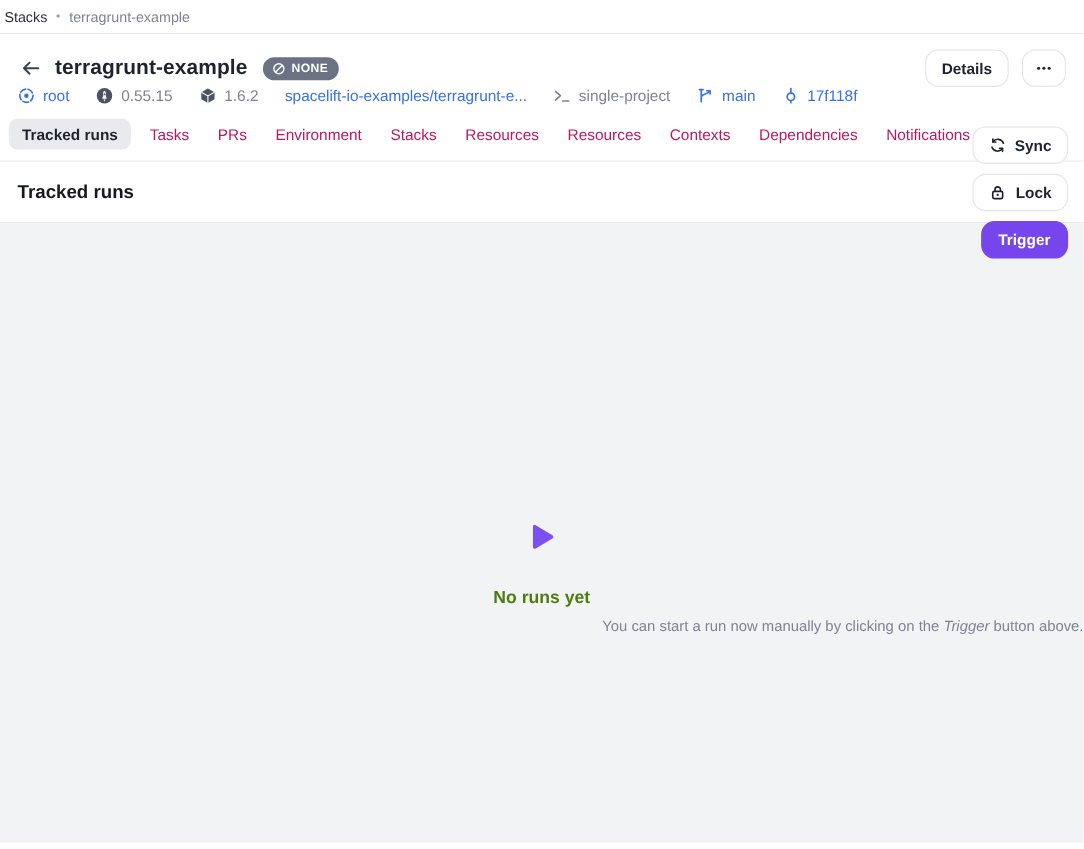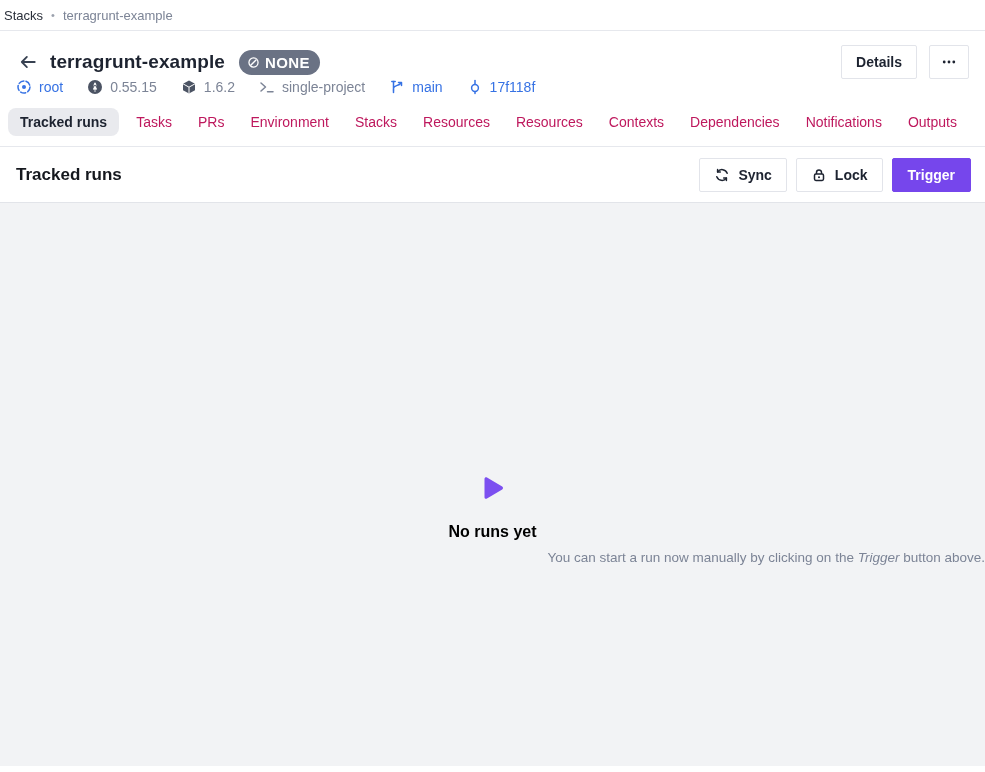--- a/index.html
+++ b/index.html
@@ -29,51 +29,51 @@
   .crumb-sep{color:#9aa0ac;font-size:11px;}
   .crumb-current{color:var(--gray-text);}
   
   .header{padding:14px 16px 0 16px;}
   .title-row{display:flex;align-items:center;}
   .back-btn{width:24px;height:24px;display:flex;align-items:center;justify-content:center;cursor:pointer;margin-right:10px;}
   .page-title{font-size:19px;font-weight:700;color:#1d2330;letter-spacing:.1px;}
   .badge{
     margin-left:14px;display:inline-flex;align-items:center;gap:5px;
     background:var(--badge-bg);color:#fff;border-radius:999px;
-    padding:4px 10px 4px 8px;font-size:15px;font-weight:700;letter-spacing:.4px;
+    padding:4px 10px 4px 8px;font-size:11px;font-weight:700;letter-spacing:.4px;
   }
   .header-actions{margin-left:auto;display:flex;gap:12px;align-items:center;}
   .btn{
     display:inline-flex;align-items:center;gap:8px;background:#fff;
-    border:1px solid #e2e4ea;border-radius:2px;padding:0 14px;height:34px;
+    border:1px solid #e2e4ea;border-radius:12px;padding:0 14px;height:34px;
     font-family:inherit;font-size:14px;font-weight:700;color:#1d2330;cursor:pointer;
   }
   .btn-icononly{padding:0 11px;letter-spacing:1px;}
   .btn-primary{background:var(--accent);border-color:var(--accent);color:#fff;padding:0 15px;}
   
   .meta-row{display:flex;align-items:center;gap:24px;font-size:14px;}
   .meta-item{display:inline-flex;align-items:center;gap:7px;color:var(--gray-text);}
   .meta-item.link, .meta-item.link span{color:var(--link);cursor:pointer;}
   .meta-item svg{flex:none;}
   
   .tab-bar{display:flex;align-items:center;gap:8px;padding:13px 8px 10px 8px;border-bottom:1px solid var(--border);}
   .tab{
     border:none;background:transparent;font-family:inherit;font-size:14px;
     color:#be185d;padding:6px 9px;border-radius:8px;cursor:pointer;white-space:nowrap;
   }
   .tab.active{background:var(--pill-bg);color:#1d2330;font-weight:700;padding:6px 12px;}
   
   .toolbar{display:flex;align-items:center;height:56px;padding:0 14px 0 16px;border-bottom:1px solid #e2e4e9;background:#fff;}
   .toolbar-title{font-size:17px;font-weight:700;color:#15181e;}
-  .toolbar-actions{margin-left:auto;display:flex;gap:9px;align-items:flex-end;}
+  .toolbar-actions{margin-left:auto;display:flex;gap:9px;align-items:flex-end;flex-direction:column;}
   
   .content{background:var(--content-bg);height:563px;}
   .empty{padding-top:272px;text-align:center;}
   .play-wrap{display:flex;justify-content:center;}
-  .empty-title{font-size:16px;font-weight:700;color:#000000;margin-top:20px;}
+  .empty-title{font-size:16px;font-weight:700;color:#4d7c0f;margin-top:32px;}
   .empty-desc{font-size:13.5px;color:var(--gray-text);margin-top:9px;text-align:right;}
   .empty-desc em{font-style:italic;}
 </style>
 </head>
 <body>
 
 <div class="breadcrumb-bar">
   <span class="crumb-root">Stacks</span>
   <span class="crumb-sep">•</span>
   <span class="crumb-current">terragrunt-example</span>
@@ -122,20 +122,23 @@
           <path d="M7.1 11.4h1.8L8 13.2z" fill="#fff"></path>
         </svg>
       <span>0.55.15</span>
     </span>
     <span class="meta-item">
       <svg width="16" height="16" viewBox="0 0 16 16">
           <path d="M8 1.4L14 4.8v6.4L8 14.6 2 11.2V4.8z" fill="#4b5363"></path>
           <path d="M2 4.8L8 8.2l6-3.4M8 8.2v6.4" fill="none" stroke="#fff" stroke-width="1"></path>
         </svg>
       <span>1.6.2</span>
+    </span>
+    <span class="meta-item link">
+      <span>spacelift-io-examples/terragrunt-e...</span>
     </span>
     <span class="meta-item">
       <svg width="16" height="16" viewBox="0 0 16 16">
           <path d="M2 4l4.5 4L2 12" fill="none" stroke="#7c8496" stroke-width="1.5" stroke-linecap="round" stroke-linejoin="round"></path>
           <line x1="8.5" y1="12.8" x2="14" y2="12.8" stroke="#7c8496" stroke-width="1.5" stroke-linecap="round"></line>
         </svg>
       <span>single-project</span>
     </span>
     <span class="meta-item link">
       <svg width="16" height="16" viewBox="0 0 16 16">

